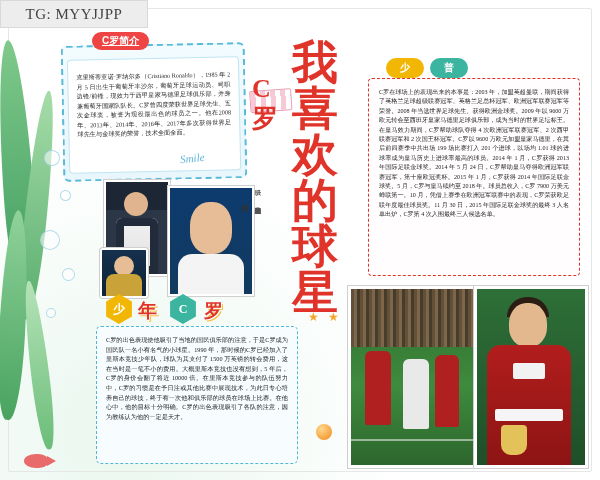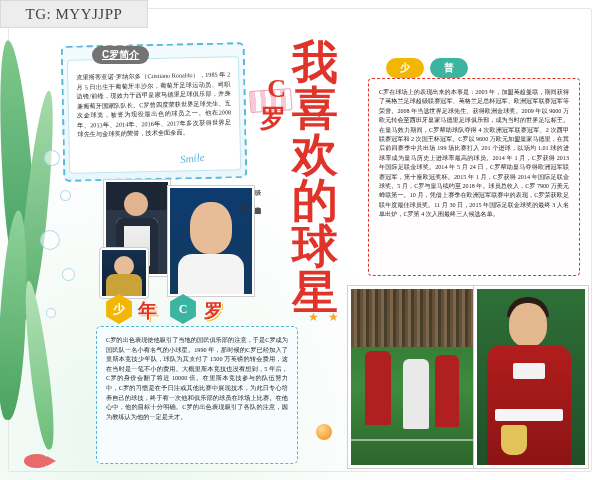--- a/index.html
+++ b/index.html
@@ -39,21 +39,21 @@
   
   .headline{
     position:absolute;left:278px;top:40px;width:60px;
     text-align:right;z-index:20;
     font-family:"Liberation Serif","DejaVu Serif",serif;
     color:#e0342a;font-weight:bold;
   }
   .headline .big{font-size:46px;line-height:46px;display:block;}
 
   .head-left{
-    position:absolute;left:252px;top:74px;width:34px;text-align:right;z-index:21;
+    position:absolute;left:252px;top:74px;width:34px;text-align:left;z-index:21;
     font-family:"Liberation Serif",serif;font-size:26px;line-height:30px;color:#e0342a;font-weight:bold;
   }
   .stars{position:absolute;left:308px;top:310px;z-index:20;color:#f4a62a;font-size:12px;letter-spacing:3px;}
   .orange-dot{position:absolute;left:316px;top:424px;width:16px;height:16px;border-radius:50%;
     background:radial-gradient(circle at 35% 30%,#ffd78a,#f08a1d);z-index:20;}
 
   
   .card{position:absolute;background:#fff;}
   .tag{
     position:absolute;display:inline-block;padding:2px 10px;border-radius:9px;
@@ -69,21 +69,21 @@
   #intro-inner{
     position:absolute;left:4px;top:12px;right:4px;bottom:6px;
     background:#fff;border:1px solid #bfe6f2;border-radius:4px;
     overflow:hidden;
   }
   #intro-text{
     font-size:6.2px;line-height:9.5px;color:#2a2a2a;
     padding:12px 8px 4px 8px;text-align:justify;
     font-family:"Liberation Serif","DejaVu Serif",serif;
   }
-  #intro-tag{left:92px;top:46px;background:#737373;text-decoration:underline;}
+  #intro-tag{left:92px;top:32px;background:#ef4444;text-decoration:underline;}
   .smile{position:absolute;left:180px;top:152px;font-size:11px;color:#5ab4d8;
     font-family:"Liberation Serif",serif;font-style:italic;z-index:13;transform:rotate(-6deg);}
   .mini-flag{position:absolute;left:186px;top:46px;width:40px;height:20px;border:1px solid #e8a0b6;
      background:repeating-linear-gradient(90deg,#f7c9d6 0 5px,#fff 5px 10px);border-radius:2px;transform:rotate(-3deg);}
 
   
   .photo{position:absolute;border:2px solid #fff;box-shadow:0 0 0 1px #cfcfcf;overflow:hidden;background:#555;}
   #photo-suit{left:104px;top:180px;width:62px;height:92px;}
   #photo-face{left:168px;top:186px;width:82px;height:106px;}
   #photo-ball{left:100px;top:248px;width:44px;height:46px;border-radius:3px;}

